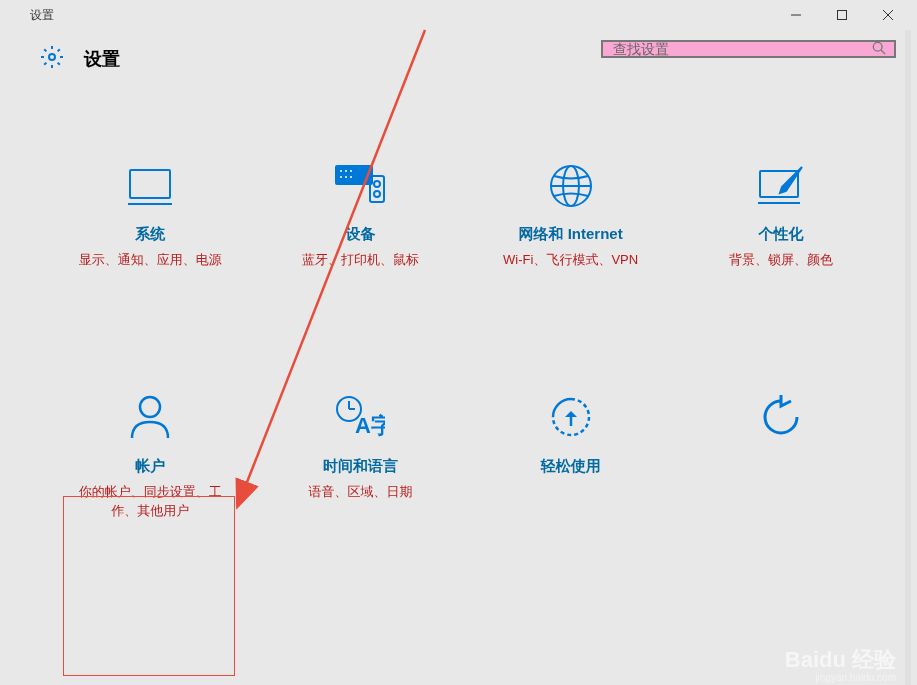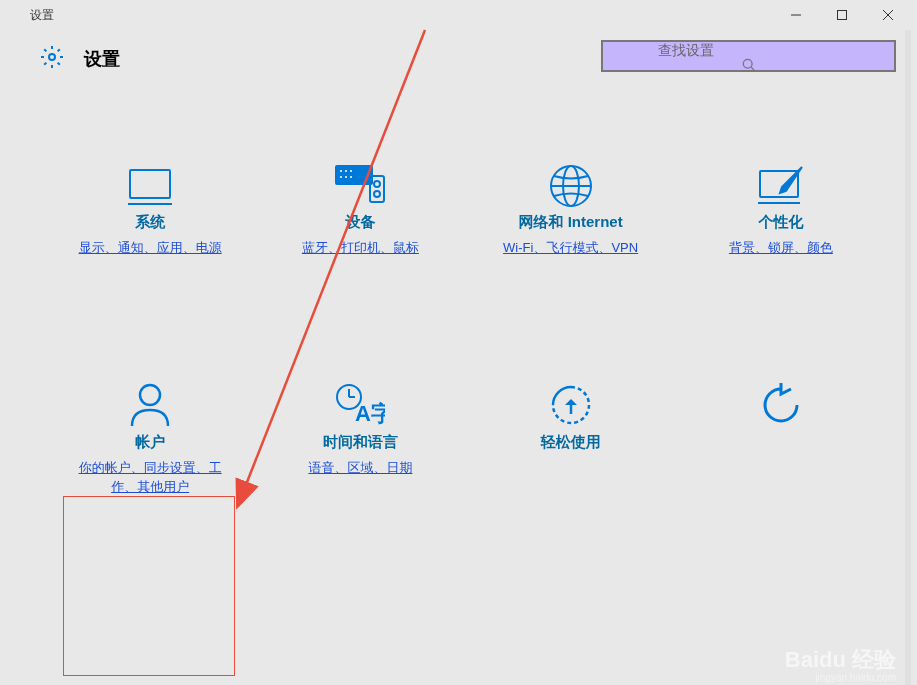--- a/index.html
+++ b/index.html
@@ -62,26 +62,25 @@
     .header-title {
       font-size: 18px;
       font-weight: 600;
       color: #000;
     }
     .search-box {
       position: absolute;
       right: 15px;
       top: 10px;
       width: 295px;
-      height: 32px;
+      height: 18px;
       border: 2px solid #777;
-      background: #c4b5fd;
-      display: flex;
-      align-items: center;
-      flex-direction: column;
+      background: #f9a8d4;
+      display: flex;
+      align-items: center;
     }
     .search-input {
       flex: 1;
       border: none;
       background: transparent;
       padding: 0 10px;
       font-size: 14px;
       color: #666;
       outline: none;
       font-family: inherit;
@@ -105,33 +104,33 @@
       align-items: center;
       text-align: center;
       cursor: pointer;
       padding: 10px 5px;
     }
     .tile-icon {
       height: 55px;
       display: flex;
       align-items: center;
       justify-content: center;
+      margin-bottom: 12px;
     }
     .tile-title {
       font-size: 15px;
       font-weight: 600;
       color: #0369a1;
       margin-bottom: 6px;
     }
     .tile-desc {
       font-size: 13px;
-      color: #1d4ed8;
+      color: #b91c1c;
       line-height: 1.5;
       max-width: 150px;
-      text-decoration: underline;
     }
     .highlight-box {
       position: absolute;
       left: 63px;
       top: 496px;
       width: 172px;
       height: 180px;
       border: 1.5px solid #e74c3c;
       pointer-events: none;
     }

